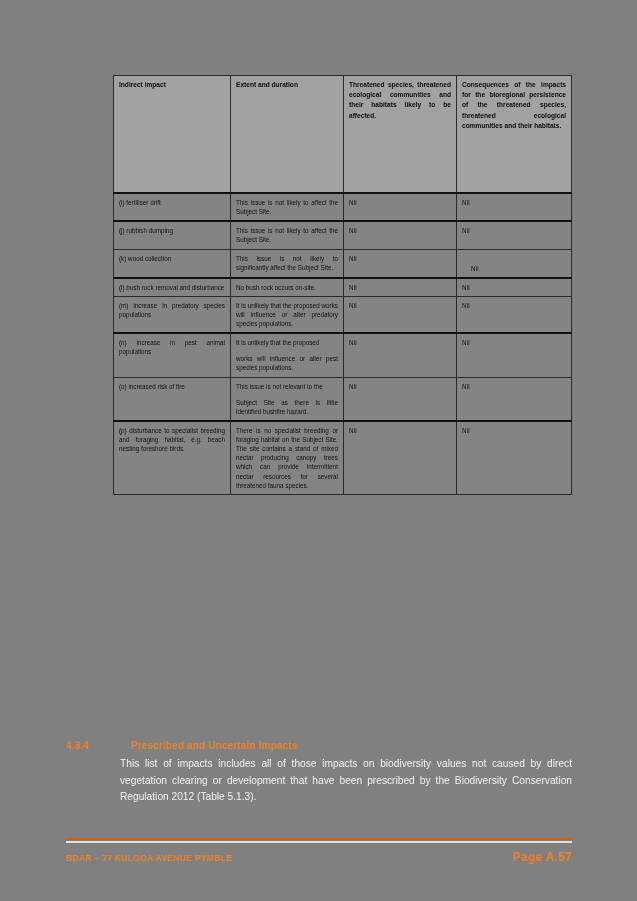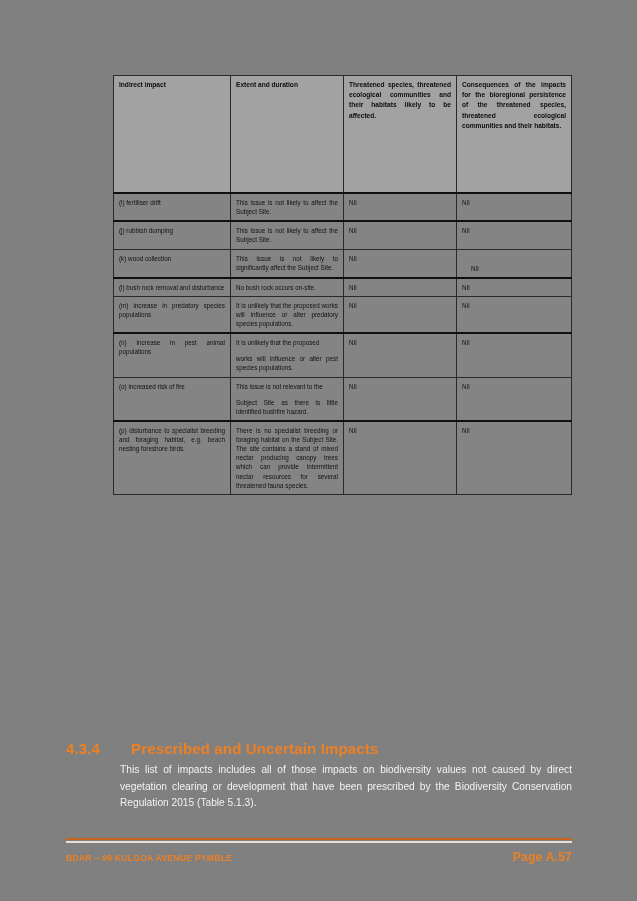--- a/index.html
+++ b/index.html
@@ -95,21 +95,21 @@
   .section {
     position: absolute;
     left: 66px;
     top: 740px;
     width: 506px;
   }
   .section-head {
     display: flex;
     color: #ED8023;
     font-weight: bold;
-    font-size: 15px;
+    font-size: 10px;
     letter-spacing: .15px;
     margin-bottom: 5px;
   }
   .section-num { width: 54px; flex: 0 0 54px; }
   .section-title { flex: 1; padding-left: 11px; }
 
   .section-body {
     margin-left: 54px;
     color: #f2f2f2;
     font-size: 10.2px;
@@ -286,25 +286,25 @@
           </tr>
         </tbody>
     </table>
   </div>
 
   <div class="section">
     <div class="section-head">
       <span class="section-num">4.3.4</span>
       <span class="section-title">Prescribed and Uncertain Impacts</span>
     </div>
-    <div class="section-body">This list of impacts includes all of those impacts on biodiversity values not caused by direct vegetation clearing or development that have been prescribed by the Biodiversity Conservation Regulation 2015 (Table 5.1.3).</div>
+    <div class="section-body">This list of impacts includes all of those impacts on biodiversity values not caused by direct vegetation clearing or development that have been prescribed by the Biodiversity Conservation Regulation 2012 (Table 5.1.3).</div>
   </div>
 
   <div class="footer">
     <div class="footer-rule-top"></div>
     <div class="footer-rule-bottom"></div>
     <div class="footer-row">
-      <span class="footer-left">BDAR – 99 KULGOA AVENUE PYMBLE</span>
+      <span class="footer-left">BDAR – 77 KULGOA AVENUE PYMBLE</span>
       <span class="footer-right">Page A.57</span>
     </div>
   </div>
 
 </div>
 
 </body></html>

